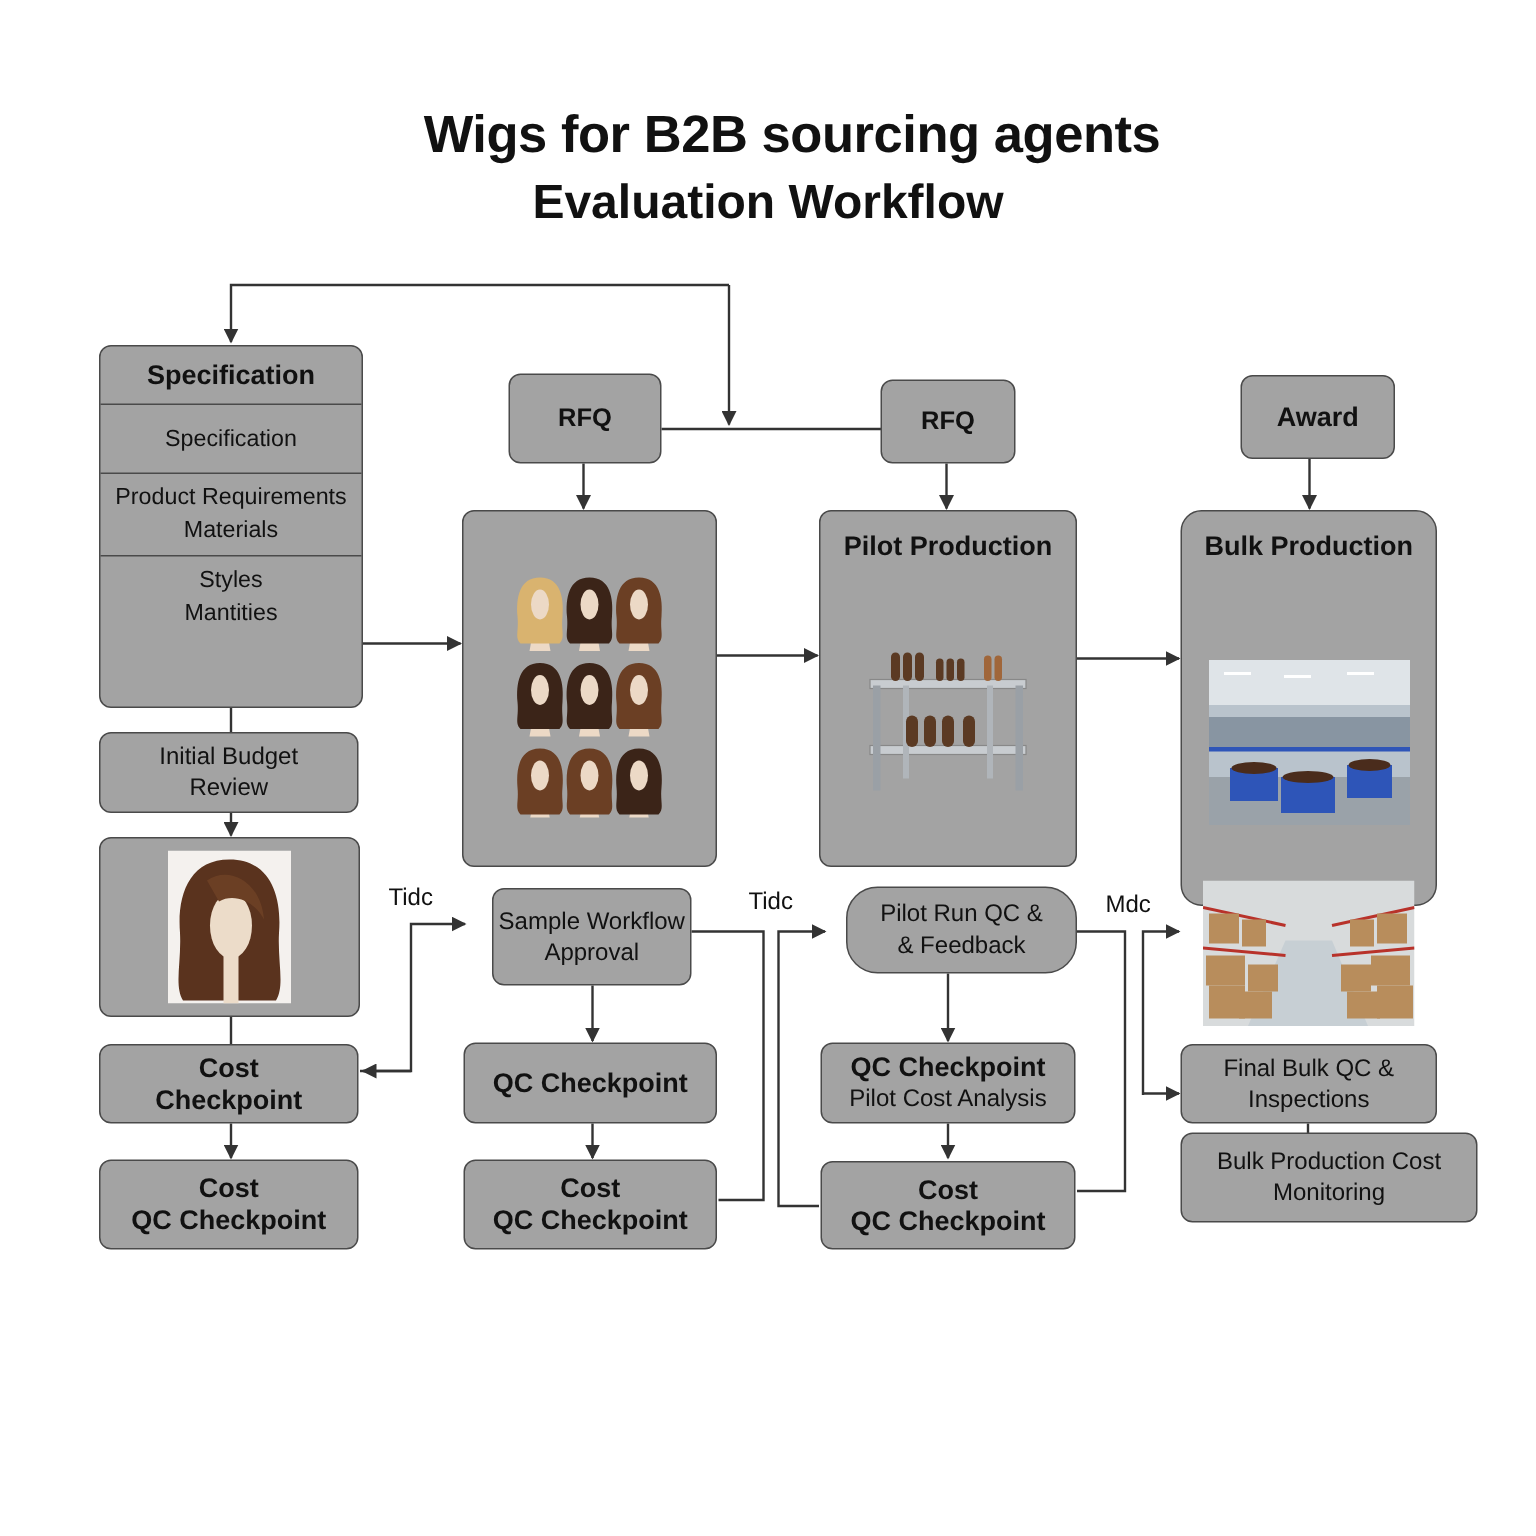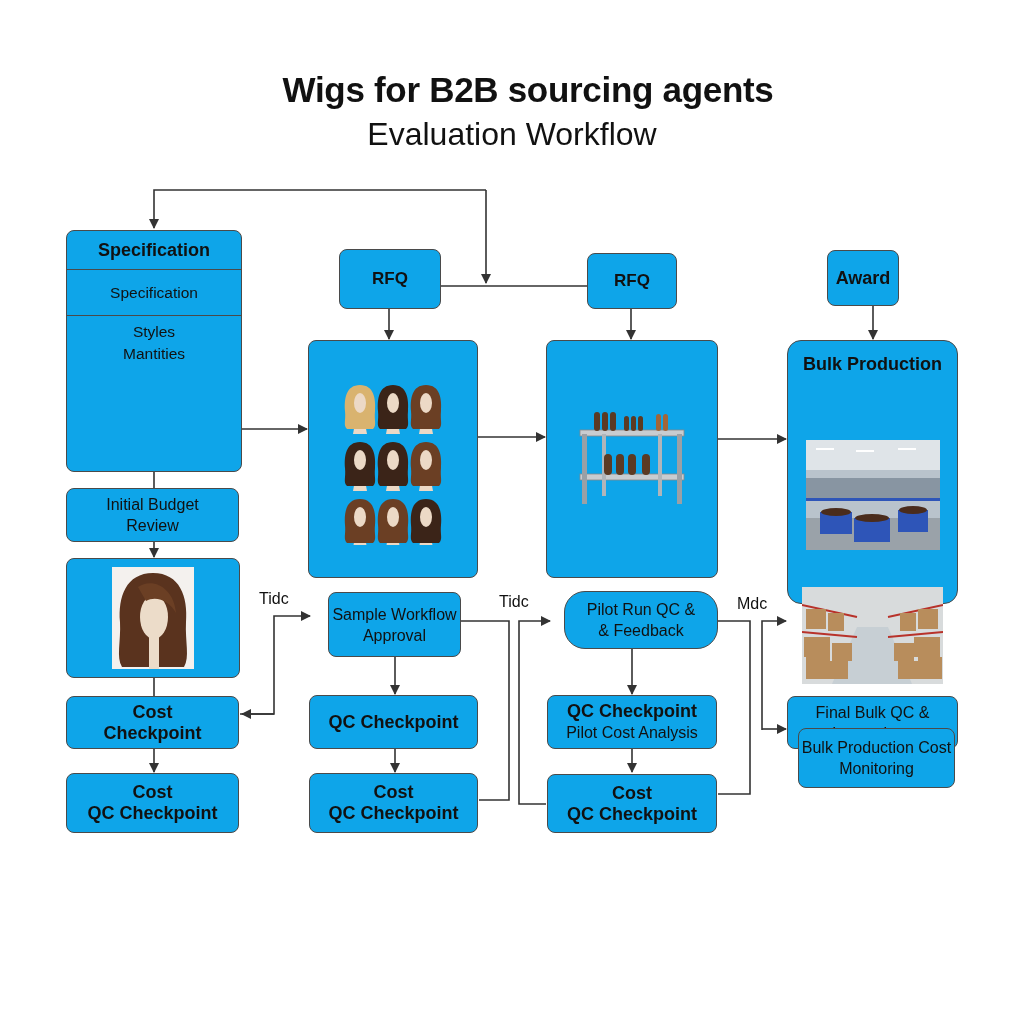--- a/index.html
+++ b/index.html
@@ -1,22 +1,22 @@
 <!DOCTYPE html>
 <html><head>
 <meta charset="utf-8">
 <style>
   html, body { margin:0; padding:0; background:#ffffff; }
   body { width:1024px; height:1024px; position:relative; overflow:hidden;
          font-family:"Liberation Sans", sans-serif; color:#111; }
   .title { position:absolute; left:0; width:1024px; text-align:center; }
   #t1 { top:70px; font-size:35px; font-weight:bold; letter-spacing:-0.3px;padding-left:16px; }
-  #t2 { top:116px; font-size:32px; }
+  #t2 { top:116px; font-size:32px;font-weight:bold; }
   svg#wires { position:absolute; left:0; top:0; width:1024px; height:1024px; pointer-events:none; }
-  .box { position:absolute; border:1.6px solid #4a4a4a; border-radius:8px; background:#0ea5e9;
+  .box { position:absolute; border:1.6px solid #4a4a4a; border-radius:8px; background:#a3a3a3;
          box-sizing:border-box; display:flex; flex-direction:column; align-items:center;
          justify-content:center; text-align:center; }
   .bold { font-weight:bold; }
   .lbl { font-size:16px; line-height:21px; }
   .lbl-b { font-size:18px; font-weight:bold; line-height:21px; }
   .lbl-xl { font-size:17px; font-weight:bold; }
   .edge-label { position:absolute; font-size:16px; }
   
   #spec { justify-content:flex-start; }
   #spec .row { width:100%; border-top:1.4px solid #4a4a4a; display:flex; flex-direction:column;
@@ -79,20 +79,24 @@
 
 <div class="edge-label" style="left:259px;top:590px;">Tidc</div>
 <div class="edge-label" style="left:499px;top:593px;">Tidc</div>
 <div class="edge-label" style="left:737px;top:595px;">Mdc</div>
 
 <div class="box" id="spec" style="left:66px;top:230px;width:176px;height:242px;">
   <div class="row bold" style="height:38px;font-size:18px;">Specification</div>
   <div class="row" style="height:46px;">
     <span>Specification</span>
   </div>
+  <div class="row" style="height:55px;">
+    <span>Product Requirements</span>
+    <span>Materials</span>
+  </div>
   <div class="row" style="height:54px;">
     <span>Styles</span>
     <span>Mantities</span>
   </div>
 </div>
 
 <div class="box lbl" style="left:66px;top:488px;width:173px;height:54px;">
   <span style="width:110px;">Initial Budget Review</span>
 </div>
 
@@ -186,20 +190,21 @@
 <div class="box lbl-b" style="left:309px;top:773px;width:169px;height:60px;">
   <span>Cost</span>
   <span>QC Checkpoint</span>
 </div>
 
 <div class="box lbl-xl" style="left:587px;top:253px;width:90px;height:56px;">
   <span>RFQ</span>
 </div>
 
 <div class="box" style="left:546px;top:340px;width:172px;height:238px;justify-content:flex-start;">
+  <div class="panel-head" style="height:46px;">Pilot Production</div>
   <div class="panel-body">
     <svg width="120" height="110" viewBox="0 0 120 110">
       <rect x="8" y="26" width="104" height="6" fill="#c8ccd0" stroke="#888" stroke-width="0.8"></rect>
       <rect x="8" y="70" width="104" height="6" fill="#c8ccd0" stroke="#888" stroke-width="0.8"></rect>
       <rect x="10" y="30" width="5" height="70" fill="#9aa0a6"></rect>
       <rect x="105" y="30" width="5" height="70" fill="#9aa0a6"></rect>
       <rect x="30" y="30" width="4" height="62" fill="#b0b5ba"></rect>
       <rect x="86" y="30" width="4" height="62" fill="#b0b5ba"></rect>
       <g fill="#5b3a23">
         <rect x="22" y="8" width="6" height="19" rx="3"></rect>
@@ -229,21 +234,21 @@
 <div class="box" style="left:547px;top:695px;width:170px;height:54px;">
   <span class="lbl-b">QC Checkpoint</span>
   <span class="lbl">Pilot Cost Analysis</span>
 </div>
 
 <div class="box lbl-b" style="left:547px;top:774px;width:170px;height:59px;">
   <span>Cost</span>
   <span>QC Checkpoint</span>
 </div>
 
-<div class="box lbl-b" style="left:827px;top:250px;width:72px;height:56px;">
+<div class="box lbl-b" style="left:827px;top:250px;width:103px;height:56px;">
   <span>Award</span>
 </div>
 
 <div class="box" style="left:787px;top:340px;width:171px;height:264px;justify-content:flex-start;border-radius:14px;">
   <div class="panel-head" style="height:46px;">Bulk Production</div>
   <div class="panel-body">
     <svg width="134" height="110" viewBox="0 0 134 110">
       <rect width="134" height="110" fill="#b9c3cc"></rect>
       <rect width="134" height="30" fill="#dfe4e8"></rect>
       <g fill="#fff">
@@ -293,16 +298,16 @@
         <rect x="98" y="26" width="16" height="18"></rect>
     </g>
   </svg>
 </div>
 
 <div class="box lbl" style="left:787px;top:696px;width:171px;height:53px;">
   <span>Final Bulk QC &amp;</span>
   <span>Inspections</span>
 </div>
 
-<div class="box lbl" style="left:787px;top:728px;width:157px;height:60px;margin-left:11px;">
+<div class="box lbl" style="left:787px;top:755px;width:198px;height:60px;">
   <span>Bulk Production Cost</span>
   <span>Monitoring</span>
 </div>
 
 </body></html>

